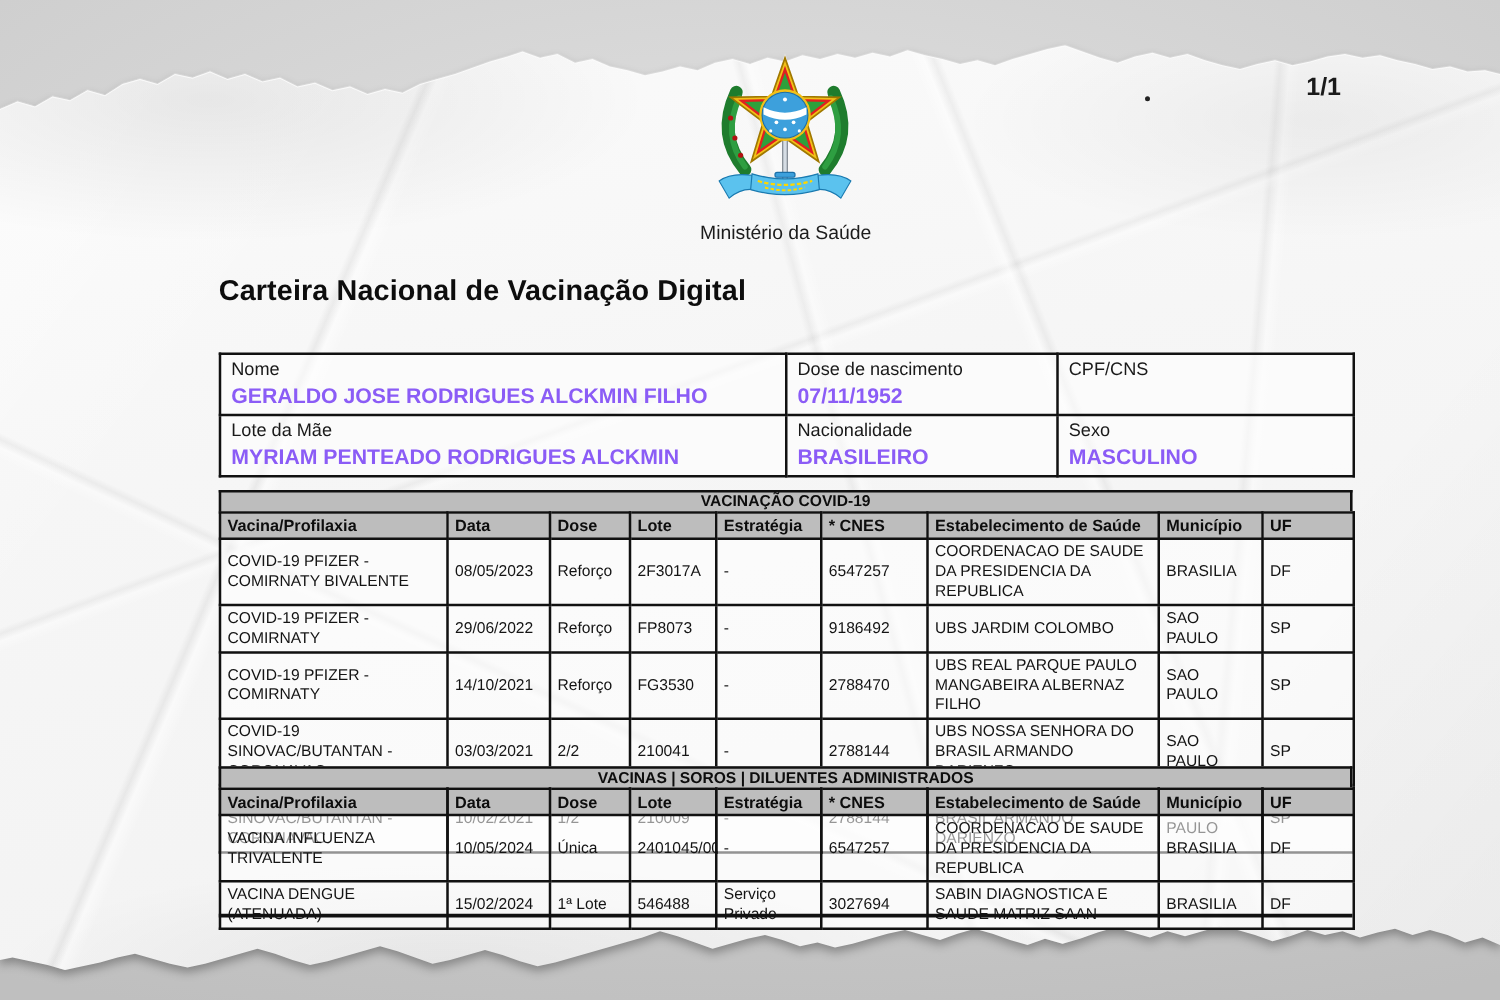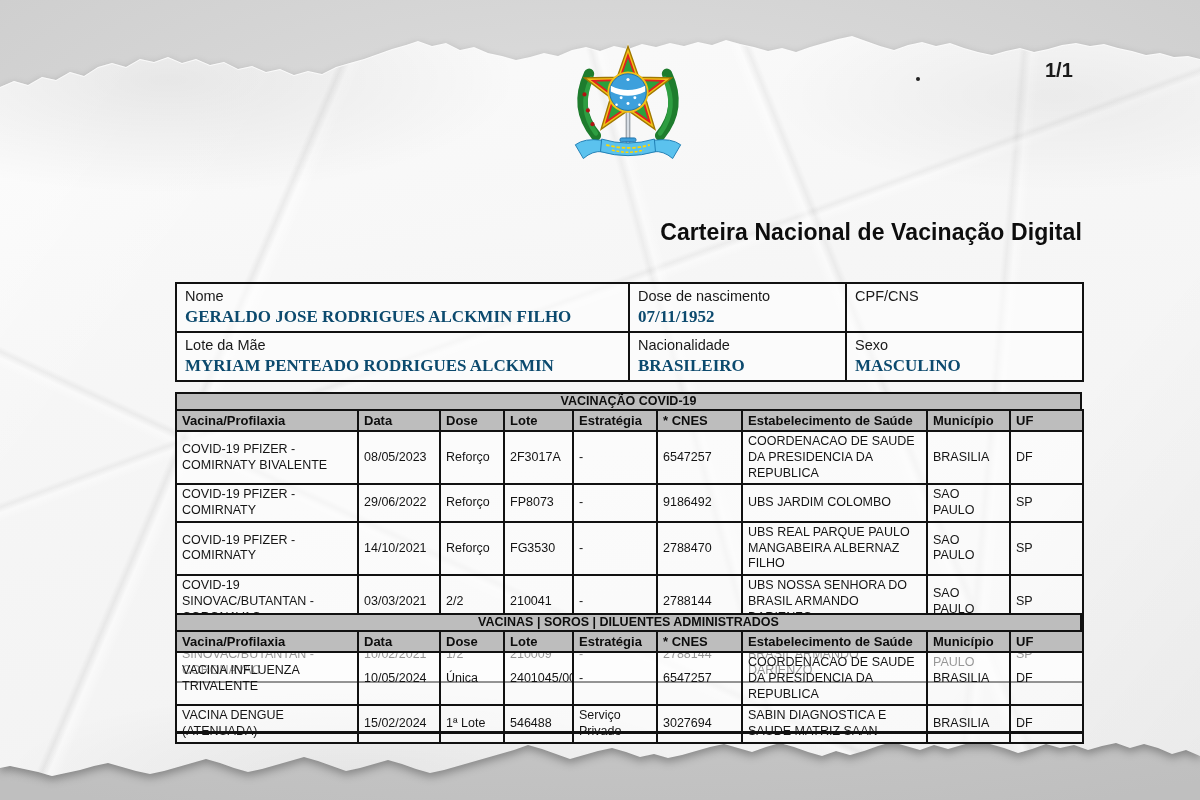--- a/index.html
+++ b/index.html
@@ -63,34 +63,34 @@
       linear-gradient(128deg, rgba(255,255,255,.55), transparent 22%),
       linear-gradient(310deg, rgba(0,0,0,.035), transparent 25%);
   }
 
   .sheet-content { position:absolute; inset:0; }
 
   .crest { position:absolute; left:566px; top:44px; width:124px; height:126px; }
 
   .ministry { position:absolute; left:175px; top:178px; width:907px; text-align:center;
               font-size:15.5px; color:#1c1c1c; }
-  .doc-title { position:absolute; left:175px; top:219px; width:907px; text-align:right;
+  .doc-title { position:absolute; left:175px; top:219px; width:907px; text-align:left;
                font-size:23px; font-weight:700; color:#0d0d0d; letter-spacing:.1px; }
   .page-number { position:absolute; left:1045px; top:59px; width:60px; text-align:left;
                  font-size:20px; font-weight:600; color:#1a1a1a; }
   .ink-dot { position:absolute; left:916px; top:77px; width:4px; height:4px;
              border-radius:50%; background:#222; }
 
   
   .info-table { position:absolute; left:175px; top:282px; width:907px;
                 border-collapse:collapse; table-layout:fixed; }
   .info-table td { border:2px solid #111; vertical-align:top; padding:3px 8px; height:48px;
                    background:rgba(255,255,255,.55);margin-top:16px; }
   .info-lbl { font-size:14.5px; line-height:19px; color:#191919; }
-  .info-val { font-size:17px; font-weight:700; line-height:22px; color:#0c4a6e;font-family:Liberation Serif, serif; }
+  .info-val { font-size:17px; font-weight:700; line-height:22px; color:#8b5cf6; }
 
   
   .vtable { position:absolute; width:907px; }
   .vtable-covid { left:175px; top:392px; }
   .vtable-other { left:175px; top:613px; }
   .tbl-title { background:#bdbdbd; border:2px solid #111; border-bottom:none;
                text-align:center; font-weight:700; font-size:12.5px; line-height:15px;
                height:17px; color:#0d0d0d; }
   .vtable table { border-collapse:collapse; table-layout:fixed; width:100%;padding-left:36px; }
   .vtable th { background:#bdbdbd; font-size:13px; font-weight:700; text-align:left;
@@ -139,20 +139,21 @@
       <circle cx="60" cy="53" r="1.1" fill="#fff"></circle>
       <circle cx="40" cy="53" r="1.1" fill="#fff"></circle>
 
       <path d="M27,84 Q12,82 4,88 L11,100 Q19,93 28,94 Z" fill="#5bc2ee" stroke="#1a7ab0" stroke-width="0.8"></path>
       <path d="M73,84 Q88,82 96,88 L89,100 Q81,93 72,94 Z" fill="#5bc2ee" stroke="#1a7ab0" stroke-width="0.8"></path>
       <path d="M27,83 Q50,90 73,83 L74,94 Q50,101 26,94 Z" fill="#5bc2ee" stroke="#1a7ab0" stroke-width="0.8"></path>
       <path d="M31,88 Q50,93.5 69,88" stroke="#ffd700" stroke-width="1.6" fill="none" stroke-dasharray="3 1.6"></path>
       <path d="M36,92.5 Q50,96.5 64,92.5" stroke="#ffd700" stroke-width="1.4" fill="none" stroke-dasharray="2.5 1.5"></path>
     </svg>
 
+    <div class="ministry">Ministério da Saúde</div>
     <div class="doc-title">Carteira Nacional de Vacinação Digital</div>
     <div class="page-number">1/1</div>
     <div class="ink-dot"></div>
 
     <table class="info-table">
       <colgroup>
           <col style="width:453px">
           <col style="width:217px">
           <col style="width:237px">
         </colgroup>

